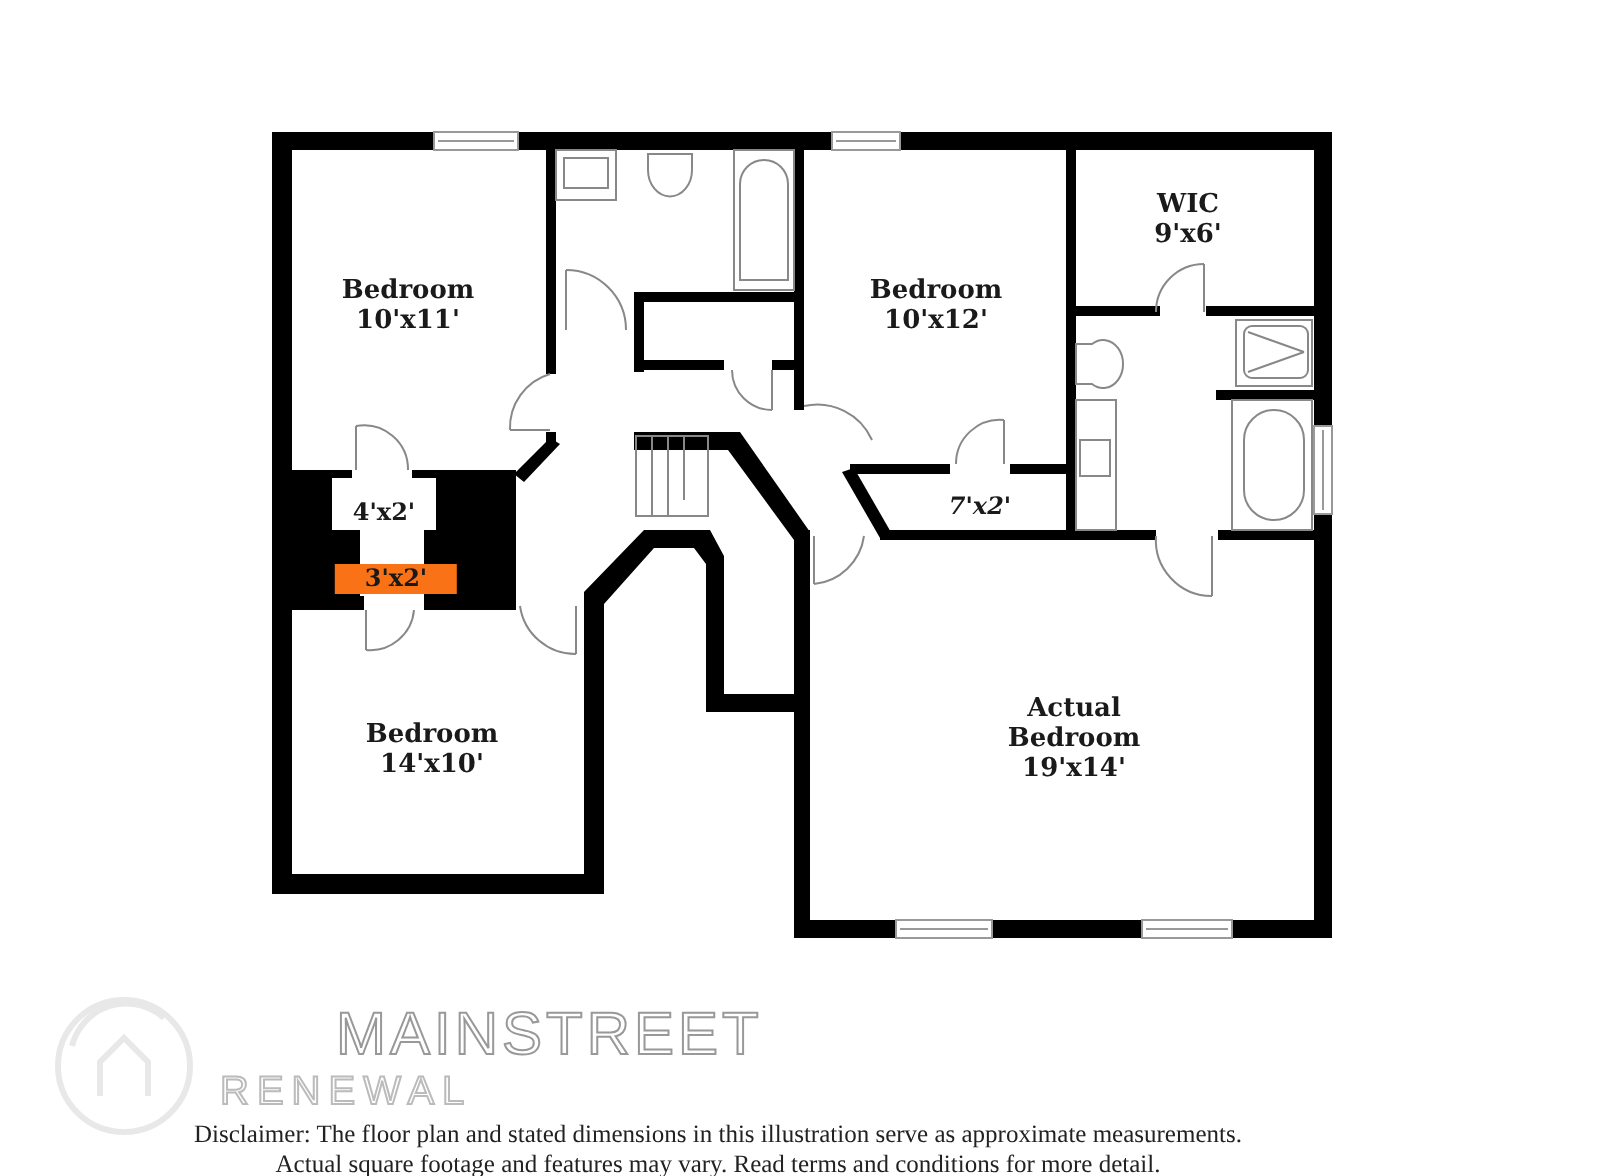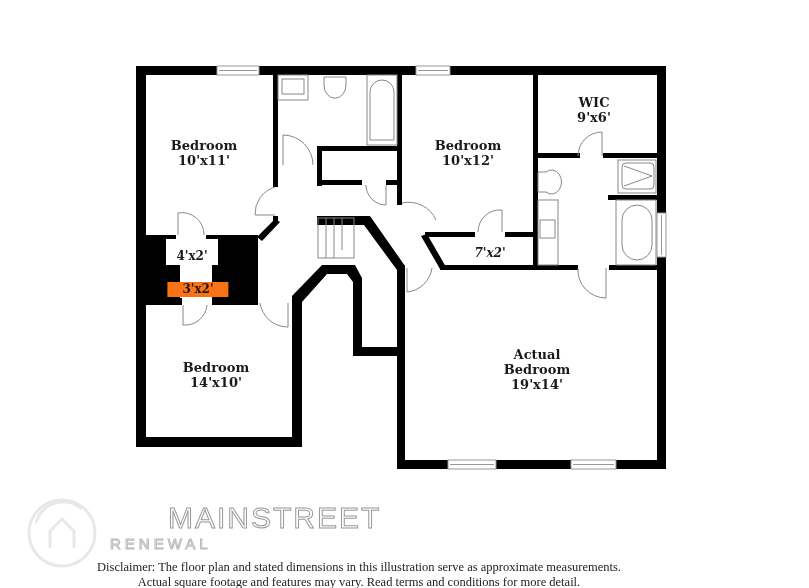--- a/index.html
+++ b/index.html
@@ -4,21 +4,21 @@
 <style>
   html, body { margin: 0; padding: 0; background: #ffffff; }
   body { width: 809px; height: 588px; position: relative; overflow: hidden; font-family: "DejaVu Serif", serif; }
   #plan { position: absolute; left: 0; top: 0; }
   .label { position: absolute; text-align: center; font-family: "DejaVu Serif", serif; font-weight: bold; color: #1a1a1a; font-size: 13px; line-height: 15px; transform: translateX(-50%); white-space: nowrap; }
   .label.small { font-size: 12px; }
   .disclaimer { position: absolute; left: 0; width: 658px; top: 560px; text-align: center; font-family: "Liberation Serif", serif; font-size: 12.5px; line-height: 15px; color: #222; }
   .disclaimer div { margin-left: 60px; }
   .logo { position: absolute; left: 22px; top: 493px; width: 300px; height: 80px; opacity: 0.13; }
   .logo-text { position: absolute; left: 120px; top: 503px; font-family: Liberation Sans, sans-serif; font-size: 30px; letter-spacing: 2px; color: transparent; -webkit-text-stroke: 1px #999; line-height: 30px; margin-left: 48px; }
-  .logo-sub { position: absolute; left: 110px; top: 535px; font-family: "Liberation Sans", sans-serif; font-size: 15px; letter-spacing: 4px; color: transparent; -webkit-text-stroke: 1px #bbb; }
+  .logo-sub { position: absolute; left: 110px; top: 535px; font-family: "Liberation Sans", sans-serif; font-size: 20px; letter-spacing: 4px; color: transparent; -webkit-text-stroke: 1px #bbb; }
 </style>
 </head>
 <body>
 
 <svg id="plan" width="809" height="588" viewBox="0 0 809 588" xmlns="http://www.w3.org/2000/svg">
   <g fill="#000">
 
     <rect x="136" y="66" width="530" height="9"></rect>
 
     <rect x="136" y="66" width="10" height="380"></rect>

